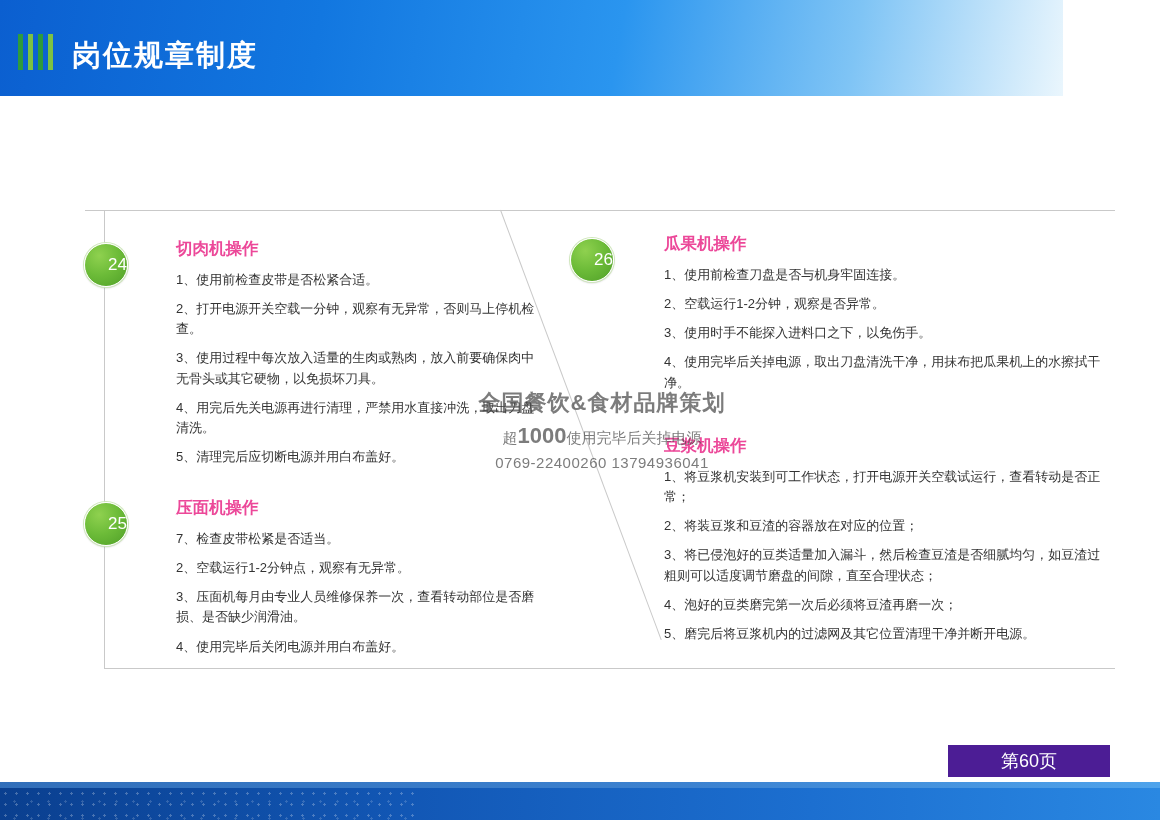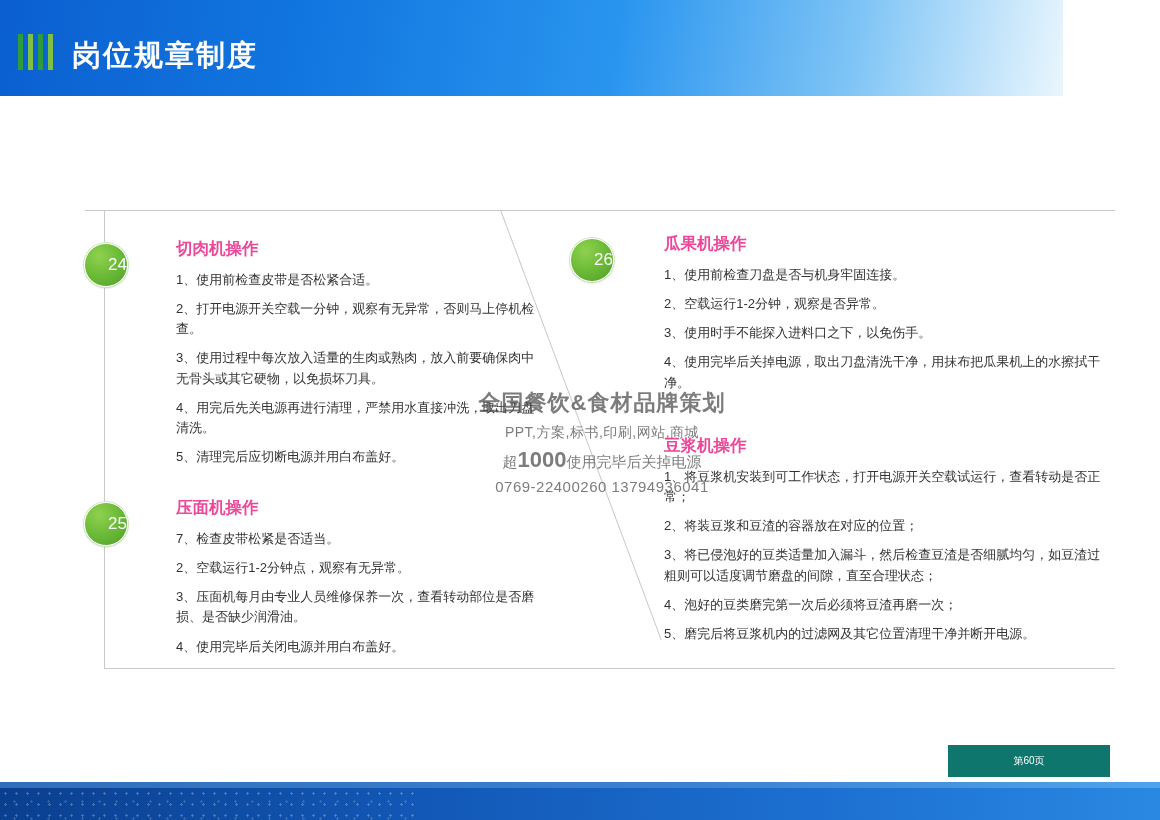--- a/index.html
+++ b/index.html
@@ -179,23 +179,23 @@
     margin-top: 5px;
     letter-spacing: .5px;
     white-space: nowrap;
   }
 
   
   .page-tag {
     position: absolute;
     right: 50px; bottom: 43px;
     width: 162px; height: 32px;
-    background: #0f766e;
+    background: #4c1d95;
     color: #ffffff;
-    font-size: 10px;
+    font-size: 18px;
     line-height: 32px;
     text-align: center;
     font-family: "Liberation Sans", sans-serif;
   }
 </style>
 </head>
 <body>
 
 <div class="header">
   <div class="header-bars">
@@ -244,21 +244,20 @@
   <h3>豆浆机操作</h3>
   <p>1、将豆浆机安装到可工作状态，打开电源开关空载试运行，查看转动是否正常；</p>
   <p>2、将装豆浆和豆渣的容器放在对应的位置；</p>
   <p>3、将已侵泡好的豆类适量加入漏斗，然后检查豆渣是否细腻均匀，如豆渣过粗则可以适度调节磨盘的间隙，直至合理状态；</p>
   <p>4、泡好的豆类磨完第一次后必须将豆渣再磨一次；</p>
   <p>5、磨完后将豆浆机内的过滤网及其它位置清理干净并断开电源。</p>
 </div>
 
 <div class="watermark">
   <div class="wm-1">全国餐饮&amp;食材品牌策划</div>
-  <div class="wm-2">PPT,方案,标书,印刷,网站,商城</div>
   <div class="wm-3"><span>超</span><b>1000</b><span>使用完毕后关掉电源</span></div>
   <div class="wm-4">0769-22400260  13794936041</div>
 </div>
 
 <div class="page-tag">第60页</div>
 
 <div class="footer-band">
   <div class="footer-dots"></div>
 </div>
 

